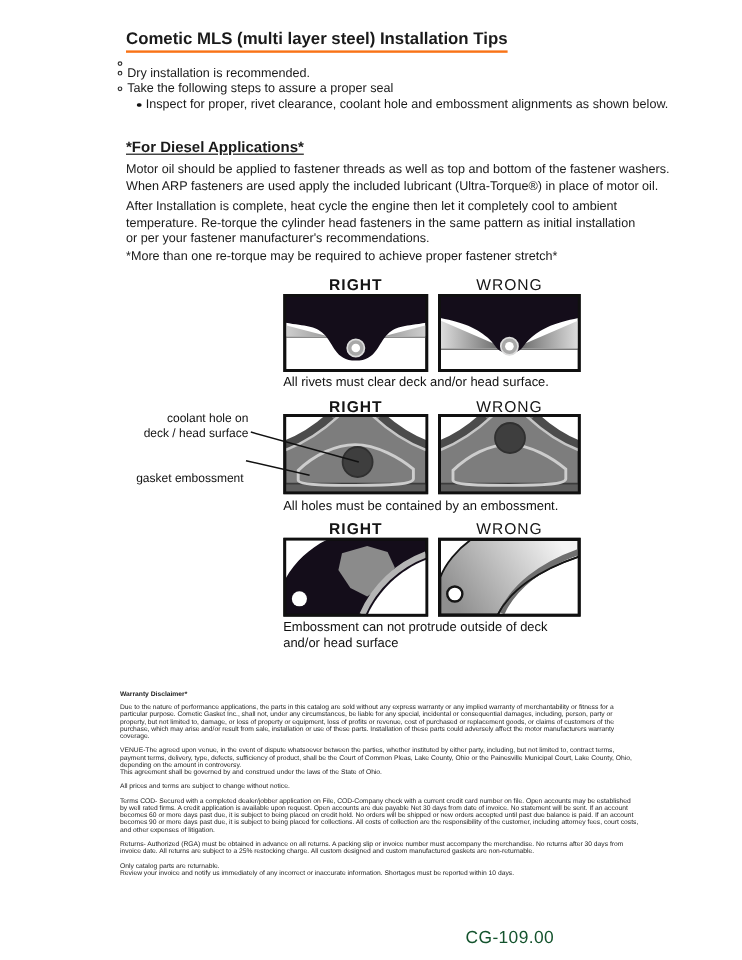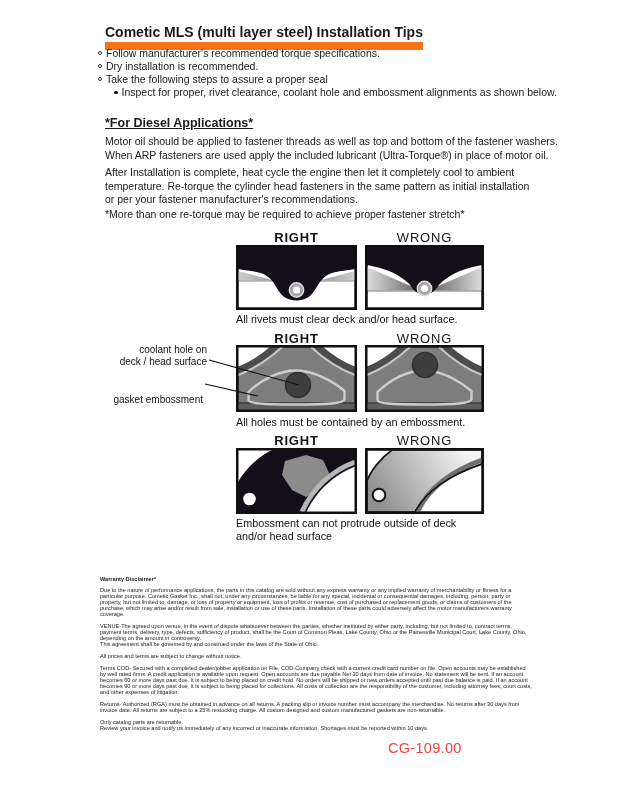--- a/index.html
+++ b/index.html
@@ -8,21 +8,21 @@
     width:618px; height:800px; position:relative; overflow:hidden;
     font-family:"Liberation Sans","DejaVu Sans",sans-serif;
     color:#1a1a1a;
   }
   .abs { position:absolute; }
 
   
   .title {
     left:105px; top:24px;
     font-size:14px; font-weight:bold;
-    border-bottom:8px solid #f97316; padding-bottom:2px;
+    border-bottom:2px solid #f97316; padding-bottom:2px;
     white-space:nowrap;
   }
 
   
   .bullets { left:98px; top:47px; width:505px; font-size:10.5px; }
   .b-row { display:flex; align-items:flex-start; line-height:13px; }
   .b-dot {
     width:4px; height:4px; border:1px solid #333; border-radius:50%;
     margin:4px 4px 0 0; flex:0 0 auto;
   }
@@ -62,31 +62,30 @@
   .lbl-coolant { left:95px; width:112px; top:14px; }
   .lbl-emboss  { left:91px; width:112px; top:64px; }
   .leader-svg { position:absolute; left:0; top:0; pointer-events:none; }
 
   
   .disclaimer { left:100px; top:576px; width:432px; font-size:5.6px; line-height:6px; color:#222; }
   .disc-h { font-weight:bold; margin-bottom:5px; }
   .disc-p { margin-bottom:6px; white-space:pre-line; }
 
   
-  .pageno { left:388px; top:740px; font-size:14.5px; letter-spacing:0.3px; color:#ef4444; }
+  .pageno { left:388px; top:774px; font-size:14.5px; letter-spacing:0.3px; color:#14532d; }
 </style>
 </head>
 <body>
 
 <div class="abs title">Cometic MLS (multi layer steel) Installation Tips</div>
 
 <div class="abs bullets">
   <div class="b-row">
     <span class="b-dot"></span>
-    <span>Follow manufacturer's recommended torque specifications.</span>
   </div>
   <div class="b-row">
     <span class="b-dot"></span>
     <span>Dry installation is recommended.</span>
   </div>
   <div class="b-row">
     <span class="b-dot"></span>
     <span>Take the following steps to assure a proper seal</span>
   </div>
   <div class="sb-row">

